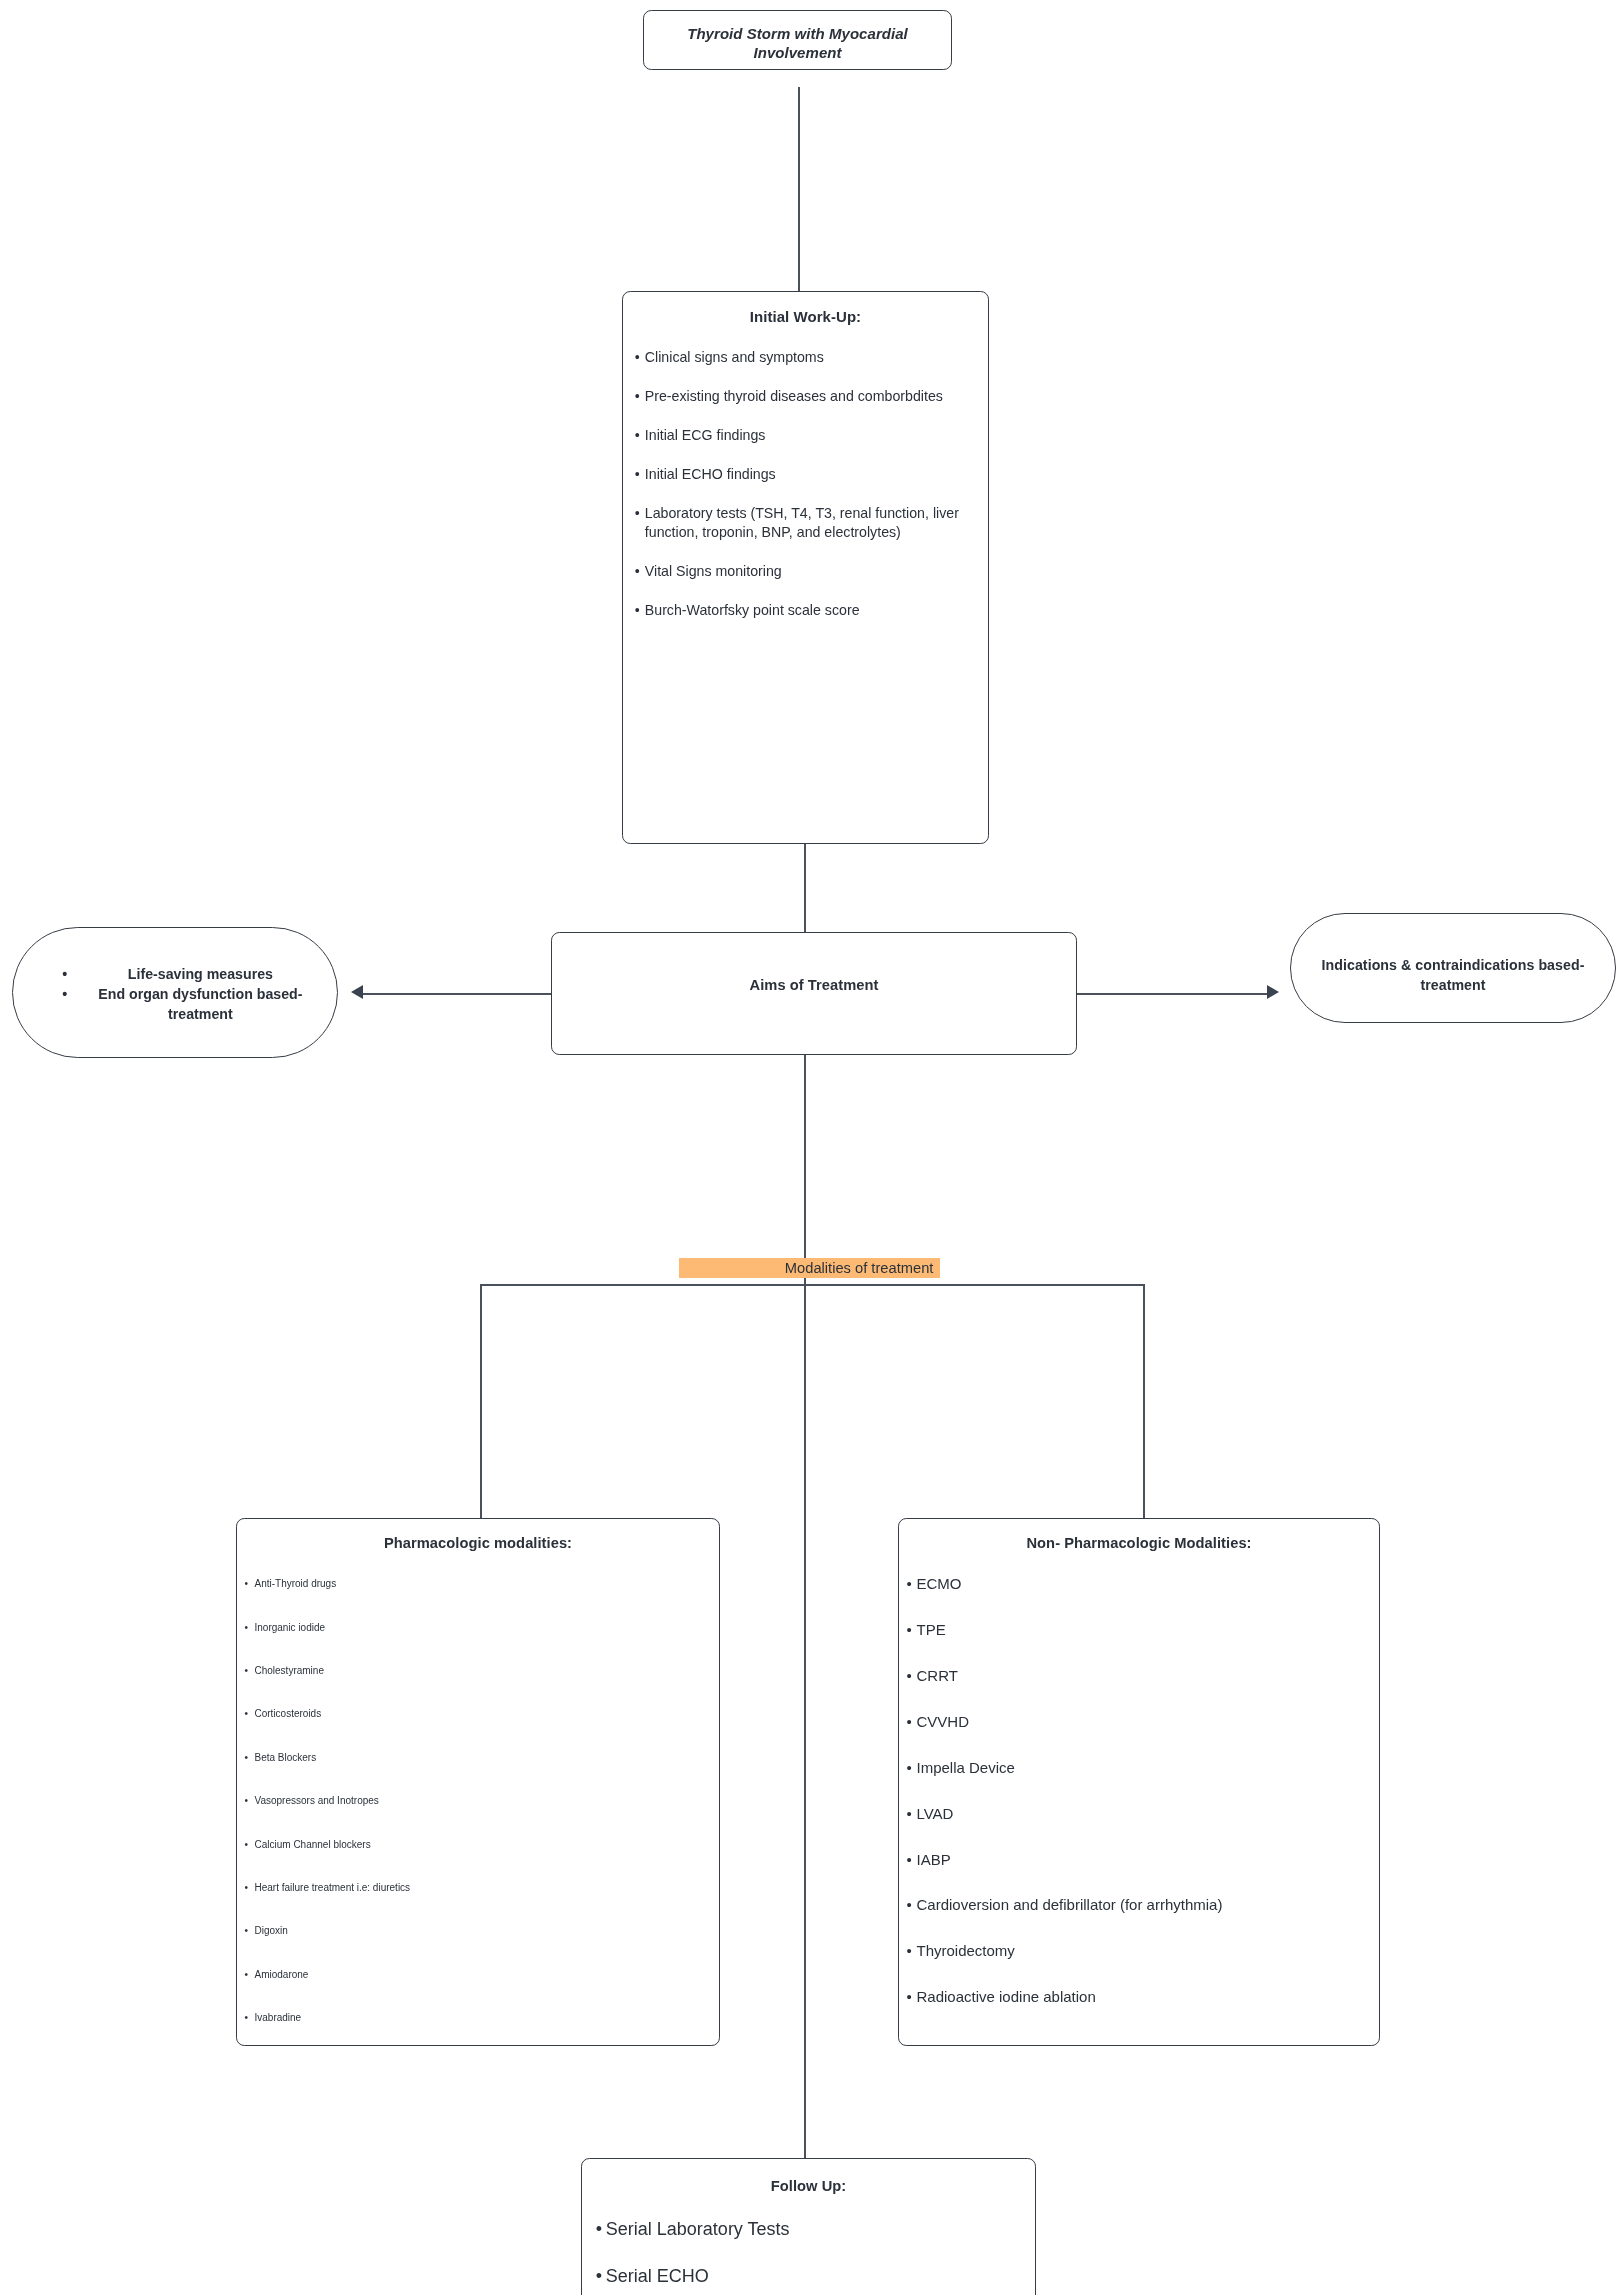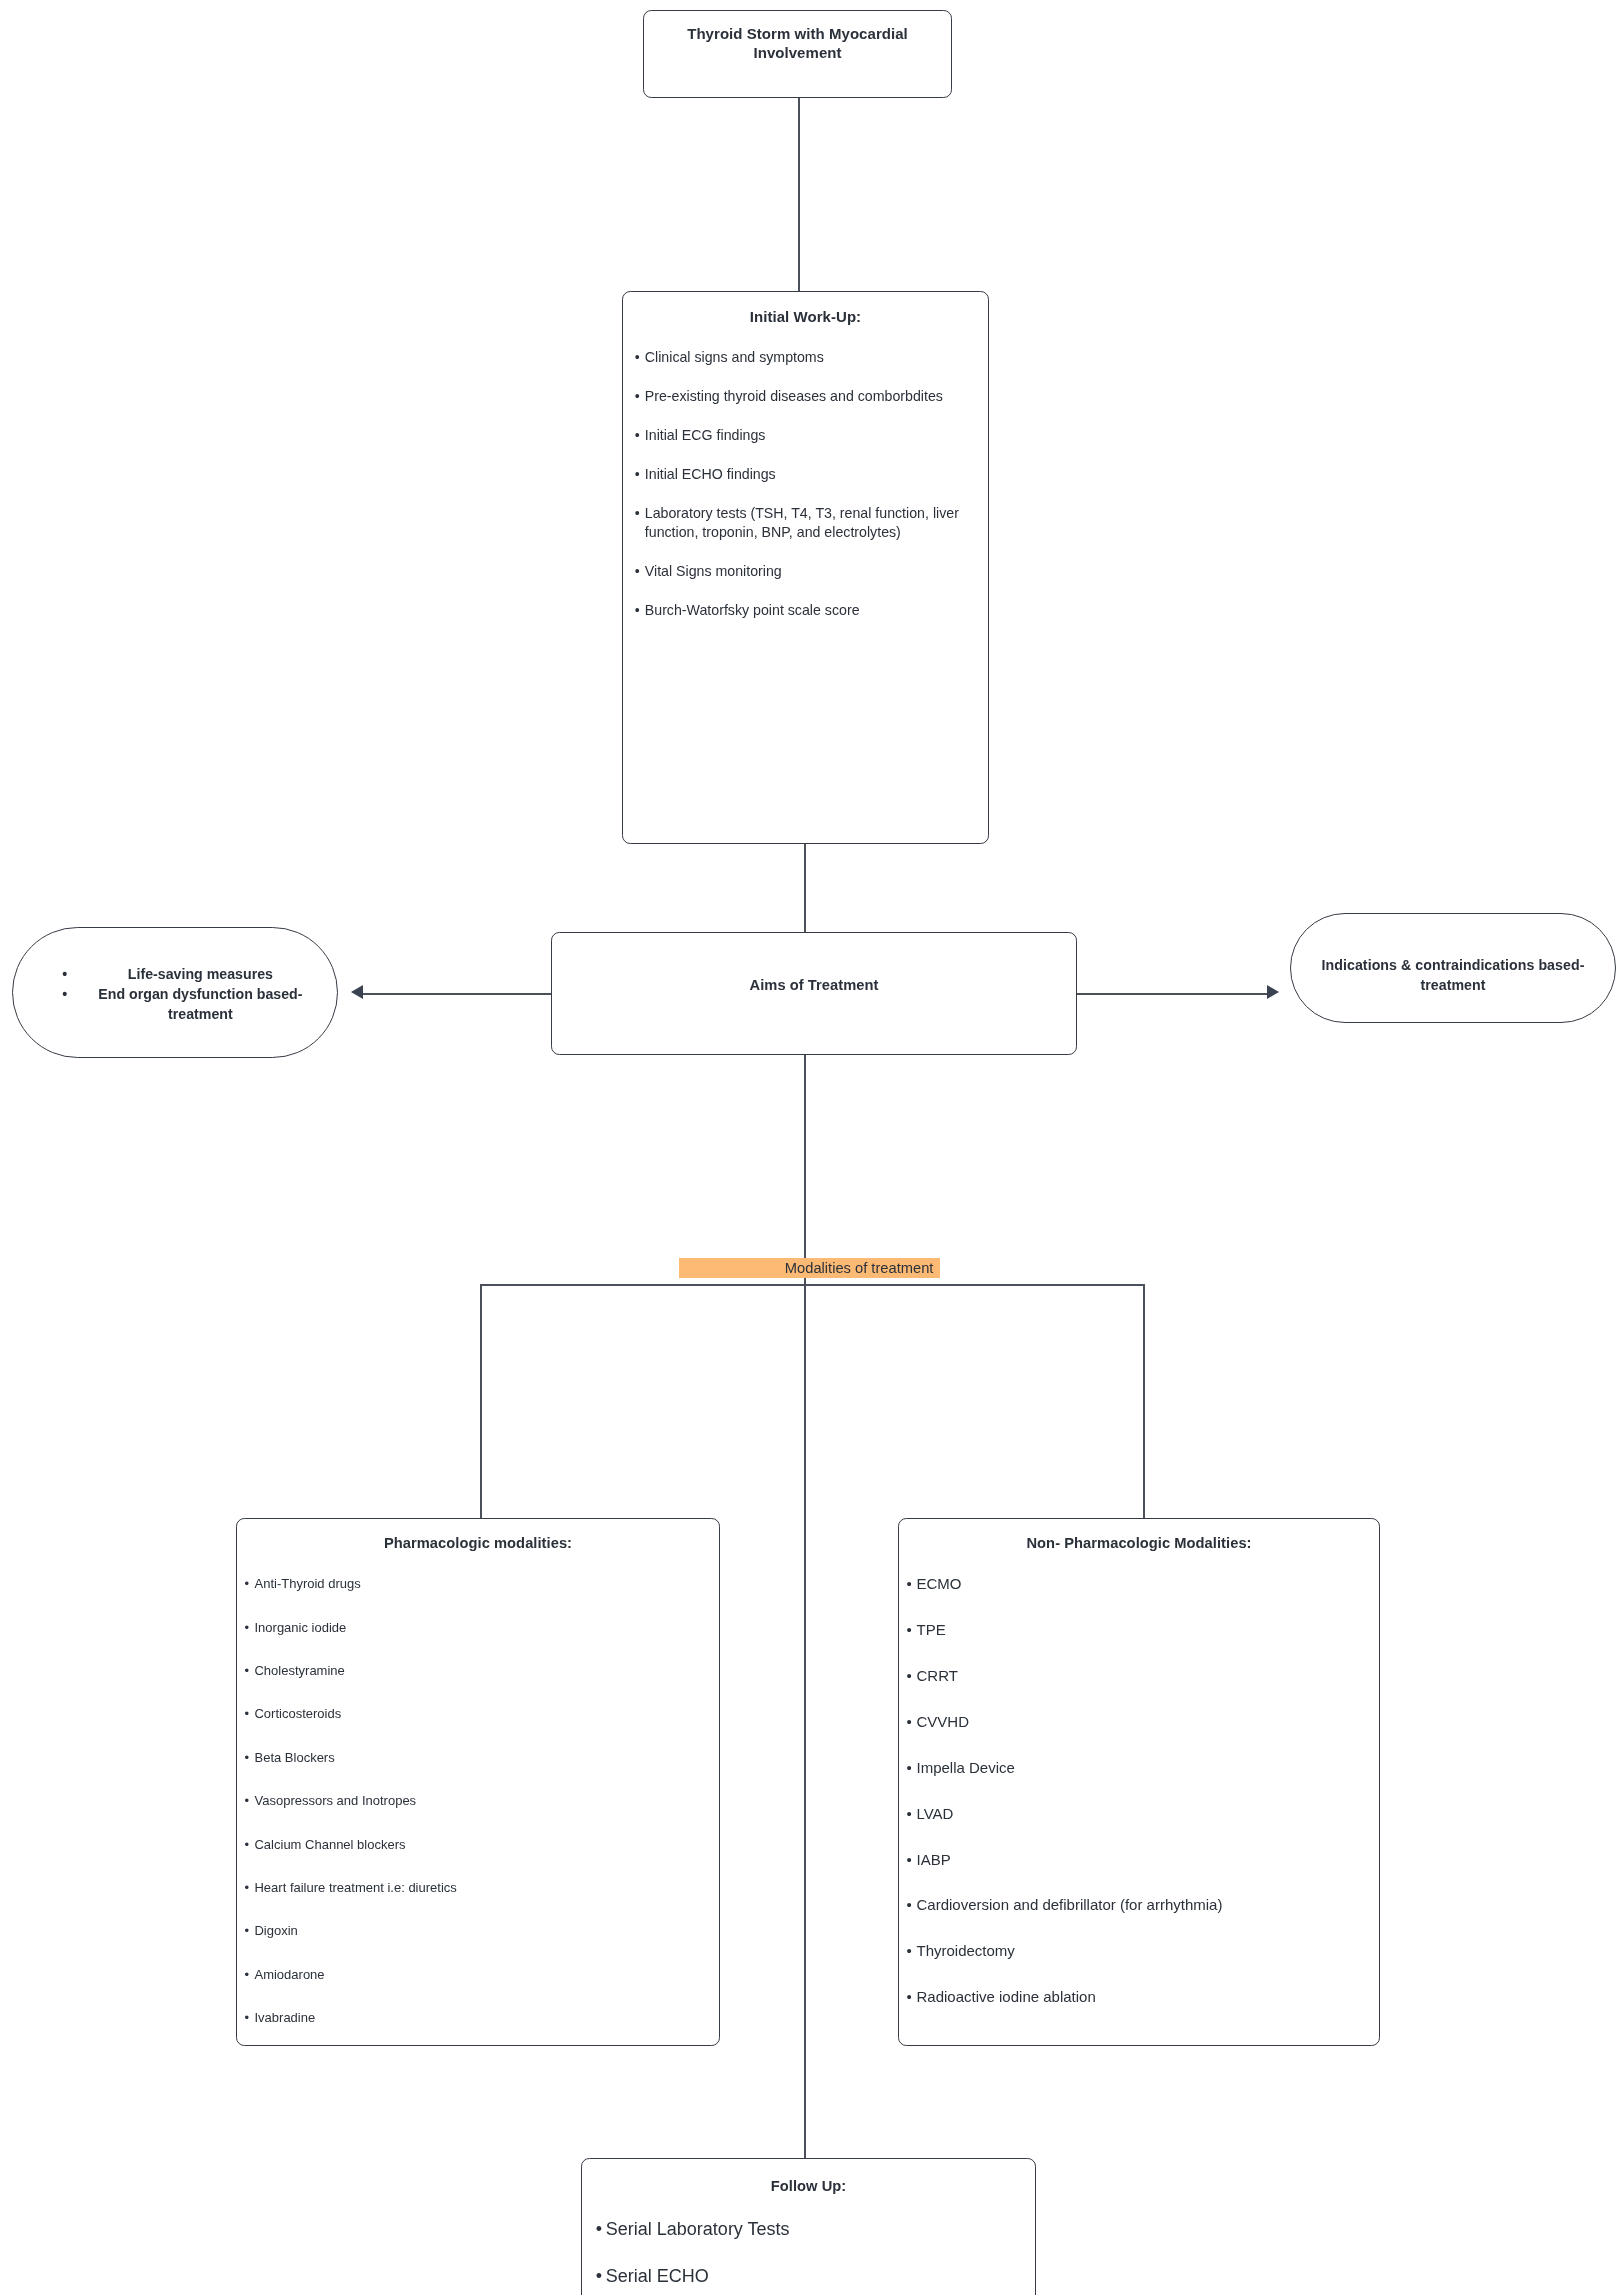--- a/index.html
+++ b/index.html
@@ -81,40 +81,40 @@
     font-weight:normal;
     text-align:right;
     color:#2b313a;
     background:#fdba74;
     padding:0.9px 6.4px;
     z-index:7;
     white-space:nowrap;
   }
 
   
-  #root-node{left:643px;  top:10px;   width:309px;  height:88px;}
+  #root-node{left:643px;  top:10px;   width:309px;  height:60px;font-style:italic;}
   #root-node .node-title{font-size:15px; line-height:19px; margin-top:13px;}
 
   #workup-node{left:622px; top:291px;  width:367px;  height:553px;}
   #workup-node .node-title{font-size:15px; line-height:18.4px; margin-top:16px;}
   #workup-node .bullets{margin-top:22px; font-size:14.2px; line-height:19px;}
   #workup-node .bullets li{margin-bottom:20px; padding-right:16.5px;}
 
   #aims-node{left:551px; top:932px; width:526px; height:123px;}
   #aims-node .node-title{font-size:14.7px; line-height:18.4px; margin-top:43px;}
 
   #left-node{left:11.5px;   top:927px; width:326px;  height:131px;}
   #left-node .bullets{margin-top:36px; margin-left:46px; font-size:14.2px; line-height:20px;}
 
   #right-node{left:1290px; top:913px; width:326px;  height:110px;}
   #right-node .node-title{font-size:14.2px; line-height:20px; margin-top:41px; padding:0 15.6px;}
 
   #pharm-node{left:236px;  top:1518px; width:484px; height:528px;}
   #pharm-node .node-title{font-size:14.7px; line-height:18.4px; margin-top:14.7px;}
-  #pharm-node .bullets{margin-top:23px; margin-left:3.7px; font-size:13px; line-height:18.4px;}
+  #pharm-node .bullets{margin-top:23px; margin-left:3.7px; font-size:10px; line-height:18.4px;}
   #pharm-node .bullets li{margin-bottom:25px;}
 
   #nonpharm-node{left:898px; top:1518px; width:482px; height:528px;}
   #nonpharm-node .node-title{font-size:14.7px; line-height:18.4px; margin-top:14.7px;}
   #nonpharm-node .bullets{margin-top:23px; margin-left:3.7px; font-size:15px; line-height:18.4px;}
   #nonpharm-node .bullets li{margin-bottom:27.5px;}
 
   #followup-node{left:581px; top:2158px; width:455px; height:165px;}
   #followup-node .node-title{font-size:14.7px; line-height:18.4px; margin-top:18.4px;}
   #followup-node .bullets{margin-top:24px; margin-left:10px; font-size:18px; line-height:18.4px;}

